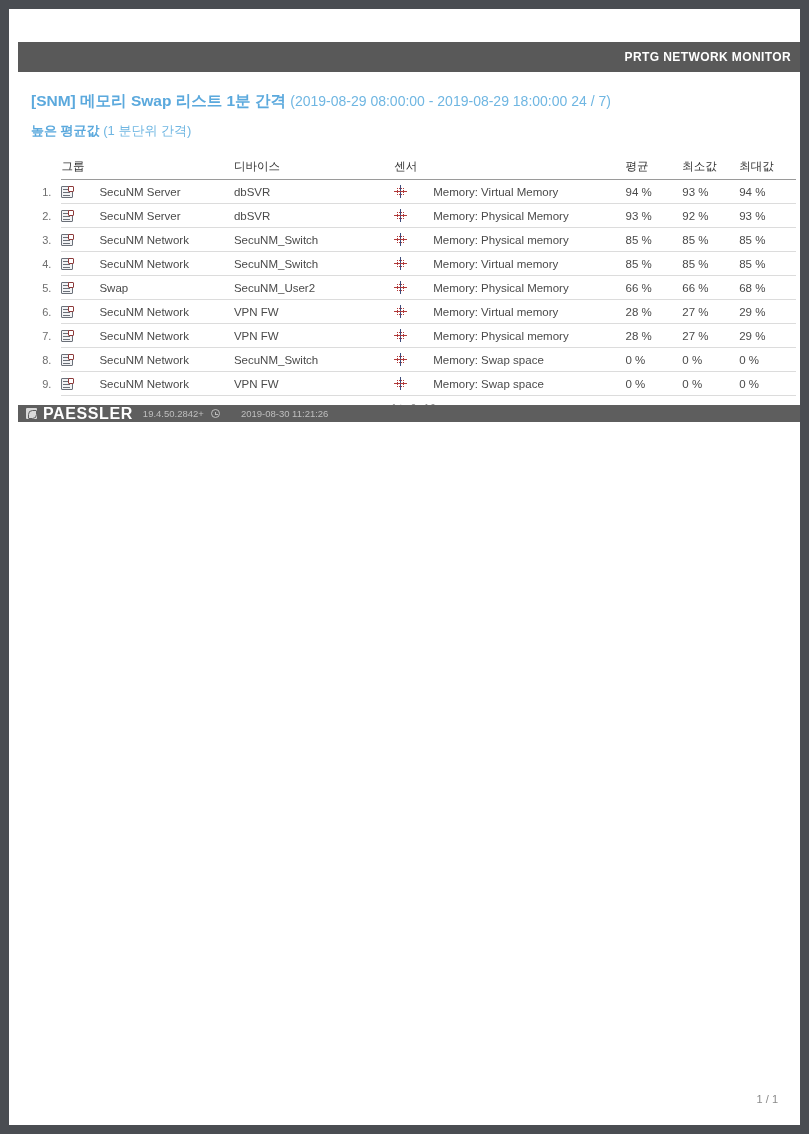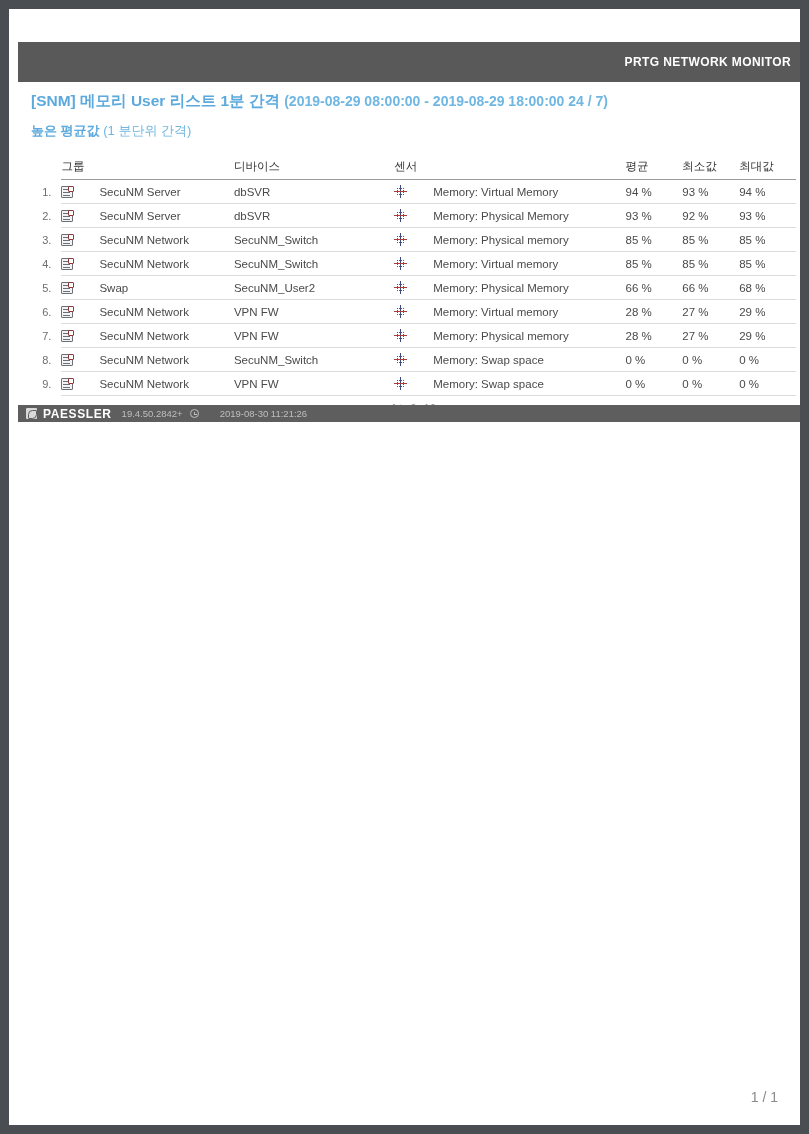--- a/index.html
+++ b/index.html
@@ -19,21 +19,21 @@
     position: absolute;
     left: 9px; top: 9px;
     width: 791px; height: 1116px;
     background: #ffffff;
   }
 
   
   .prtg-bar {
     position: absolute;
     left: 9px; top: 33px;
-    width: 782px; height: 40px;
+    width: 782px; height: 30px;
     background: #595959;
     display: flex;
     align-items: center;
     justify-content: flex-end;
     padding-right: 9px;
   }
   .prtg-bar .brand {
     color: #ffffff;
     font-size: 12px;
     font-weight: bold;
@@ -47,21 +47,21 @@
     width: 760px;
   }
   .report-title {
     font-size: 15.5px;
     font-weight: bold;
     color: #5ba9dd;
     line-height: 1.35;
     white-space: nowrap;
   }
   .report-title .range {
-    font-weight: bold;
+    font-weight: normal;
     font-size: 14px;
     color: #6fb6e2;
   }
   .report-subtitle {
     margin-top: 10px;
     font-size: 13px;
     color: #5ba9dd;
     font-weight: bold;
   }
   .report-subtitle .sub-note {
@@ -199,21 +199,21 @@
   .paessler-logo::after {
     content: "";
     position: absolute;
     left: 2px; top: 2px;
     width: 7px; height: 7px;
     border: 1px solid #5e5e5e;
     border-radius: 50% 1px 50% 1px;
   }
   .paessler-name {
     color: #ffffff;
-    font-size: 12px;
+    font-size: 16px;
     font-weight: bold;
     letter-spacing: 0.6px;
   }
   .paessler-ver {
     color: #bfbfbf;
     font-size: 9.5px;
     margin-left: 4px;
   }
   .clock-ico {
     width: 9px; height: 9px;
@@ -240,37 +240,37 @@
   .paessler-time {
     color: #bfbfbf;
     font-size: 9.5px;
     margin-left: 15px;
   }
 
   
   .page-number {
     position: absolute;
     right: 22px; bottom: 20px;
-    font-size: 14px;
+    font-size: 11px;
     color: #8a8a8a;
   }
 </style>
 </head>
 <body>
 
 <div id="screen">
   <div id="page">
 
     <div class="prtg-bar">
       <span class="brand">PRTG NETWORK MONITOR</span>
     </div>
 
     <div class="title-wrap">
       <div class="report-title">
-        <span>[SNM] 메모리 User 리스트 1분 간격</span>
+        <span>[SNM] 메모리 Swap 리스트 1분 간격</span>
         <span class="range">(2019-08-29 08:00:00 - 2019-08-29 18:00:00 24 / 7)</span>
       </div>
       <div class="report-subtitle">
         <span>높은 평균값</span>
         <span class="sub-note">(1 분단위 간격)</span>
       </div>
     </div>
 
     <div class="table-wrap">
       <table class="topn">

